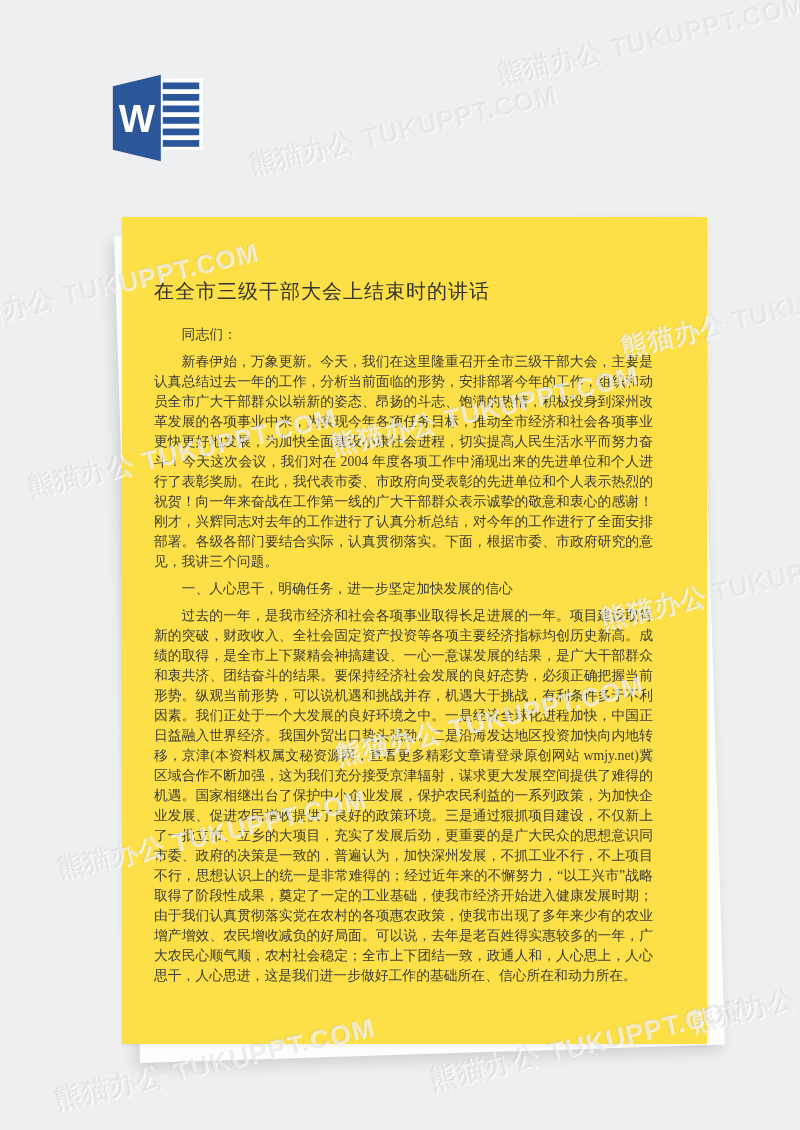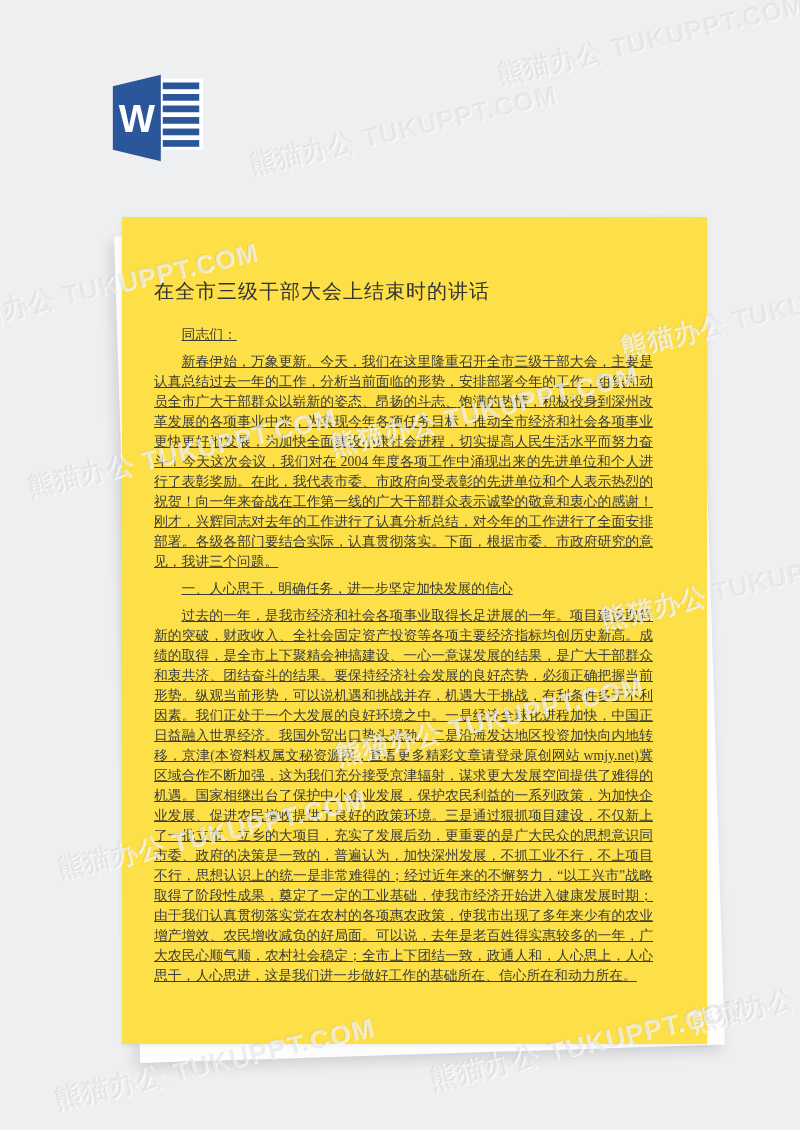--- a/index.html
+++ b/index.html
@@ -69,21 +69,20 @@
   .doc-title {
     font-size: 20px;
     color: #333333;
     letter-spacing: 1px;
     margin: 0 0 24px 0;
     font-weight: 400;
   }
   .doc p {
     margin: 0 0 7px 0;
     text-indent: 2em;
-    text-decoration: underline;
   }
   .doc .heading { color: #3b3b3b; }
 
   
   .wm {
     position: absolute;
     white-space: nowrap;
     transform: rotate(-13deg);
     transform-origin: left center;
     font-family: "Liberation Sans", sans-serif;

